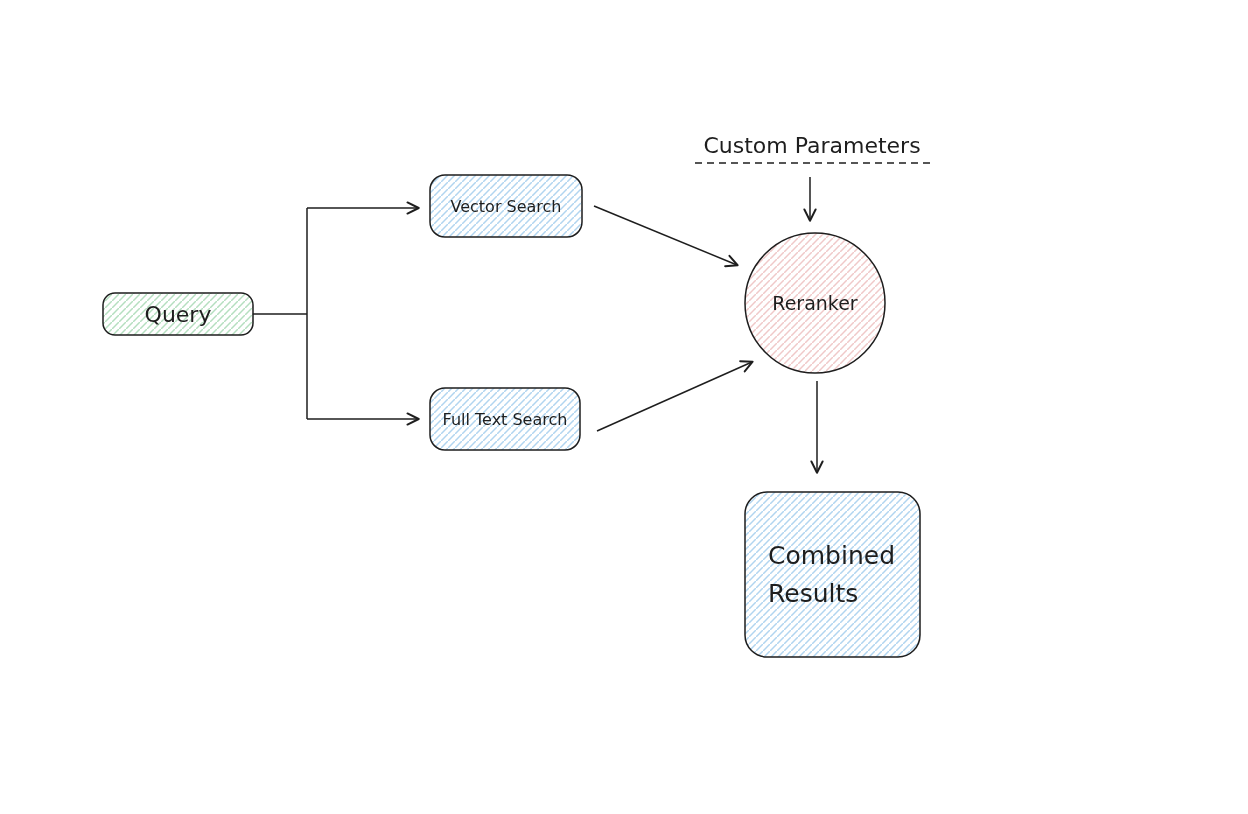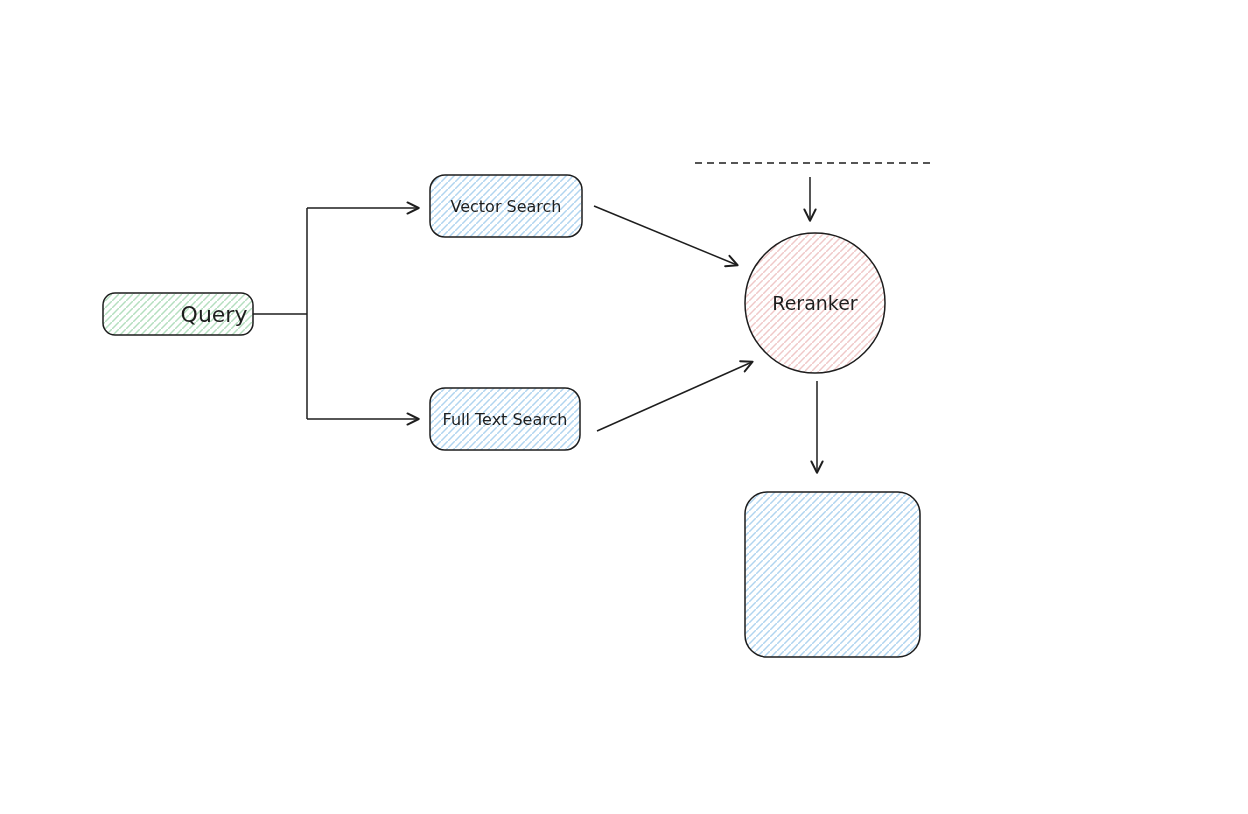--- a/index.html
+++ b/index.html
@@ -75,31 +75,37 @@
     <path d="M253 314 H307" fill="none" stroke="#1e1e1e" stroke-width="1.5"></path>
     <path d="M307 208 V419" fill="none" stroke="#1e1e1e" stroke-width="1.5"></path>
     <path d="M307 208 H418" fill="none" stroke="#1e1e1e" stroke-width="1.5" marker-end="url(#arrowhead)"></path>
     <path d="M307 419 H418" fill="none" stroke="#1e1e1e" stroke-width="1.5" marker-end="url(#arrowhead)"></path>
     <path d="M594 206 L737 265" fill="none" stroke="#1e1e1e" stroke-width="1.5" marker-end="url(#arrowhead)"></path>
     <path d="M597 431 L752 362" fill="none" stroke="#1e1e1e" stroke-width="1.5" marker-end="url(#arrowhead)"></path>
     <path d="M810 177 V220" fill="none" stroke="#1e1e1e" stroke-width="1.5" marker-end="url(#arrowhead)"></path>
     <path d="M817 381 V472" fill="none" stroke="#1e1e1e" stroke-width="1.5" marker-end="url(#arrowhead)"></path>
   </svg>
 
-  <div class="node-label-box lbl-query" style="left:103px; top:293px; width:150px; height:42px;margin-left:36px;">
+  <div class="node-label-box lbl-query" style="left:103px; top:293px; width:150px; height:42px;">
     <span>Query</span>
   </div>
 
   <div class="node-label-box lbl-small" style="left:430px; top:175px; width:152px; height:62px;">
     <span>Vector Search</span>
   </div>
 
   <div class="node-label-box lbl-reranker" style="left:745px; top:233px; width:140px; height:140px;">
     <span>Reranker</span>
   </div>
 
   <div class="node-label-box lbl-small" style="left:430px; top:388px; width:150px; height:62px;">
     <span>Full Text Search</span>
   </div>
 
+  <div class="node-label-box lbl-combined combined-box" style="left:745px; top:492px; width:175px; height:165px; box-sizing:border-box;">
+    <span class="combined-inner">Combined Results</span>
+  </div>
 
+  <div class="custom-params">
+    <span>Custom Parameters</span>
+  </div>
 
 </div>
 
 </body></html>

